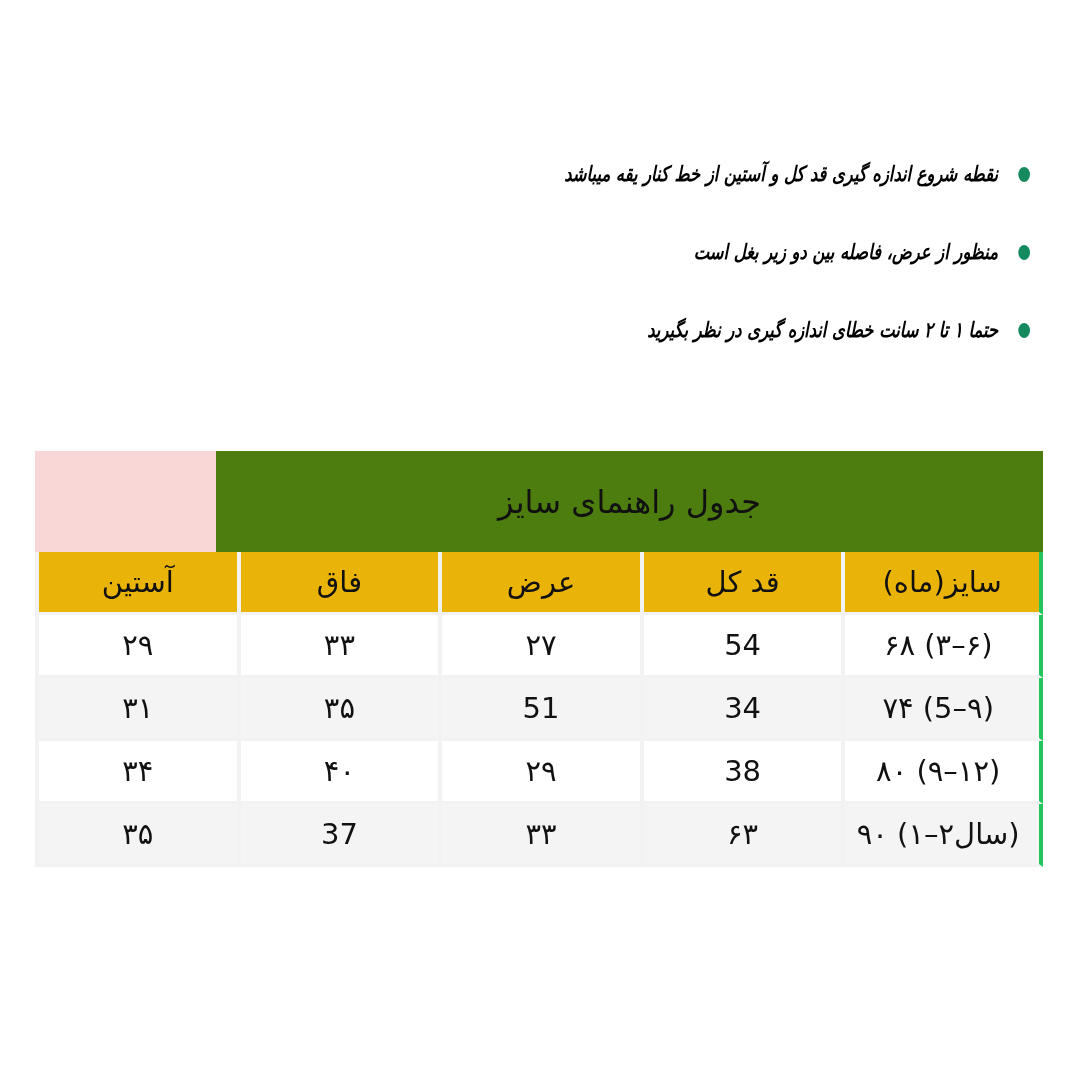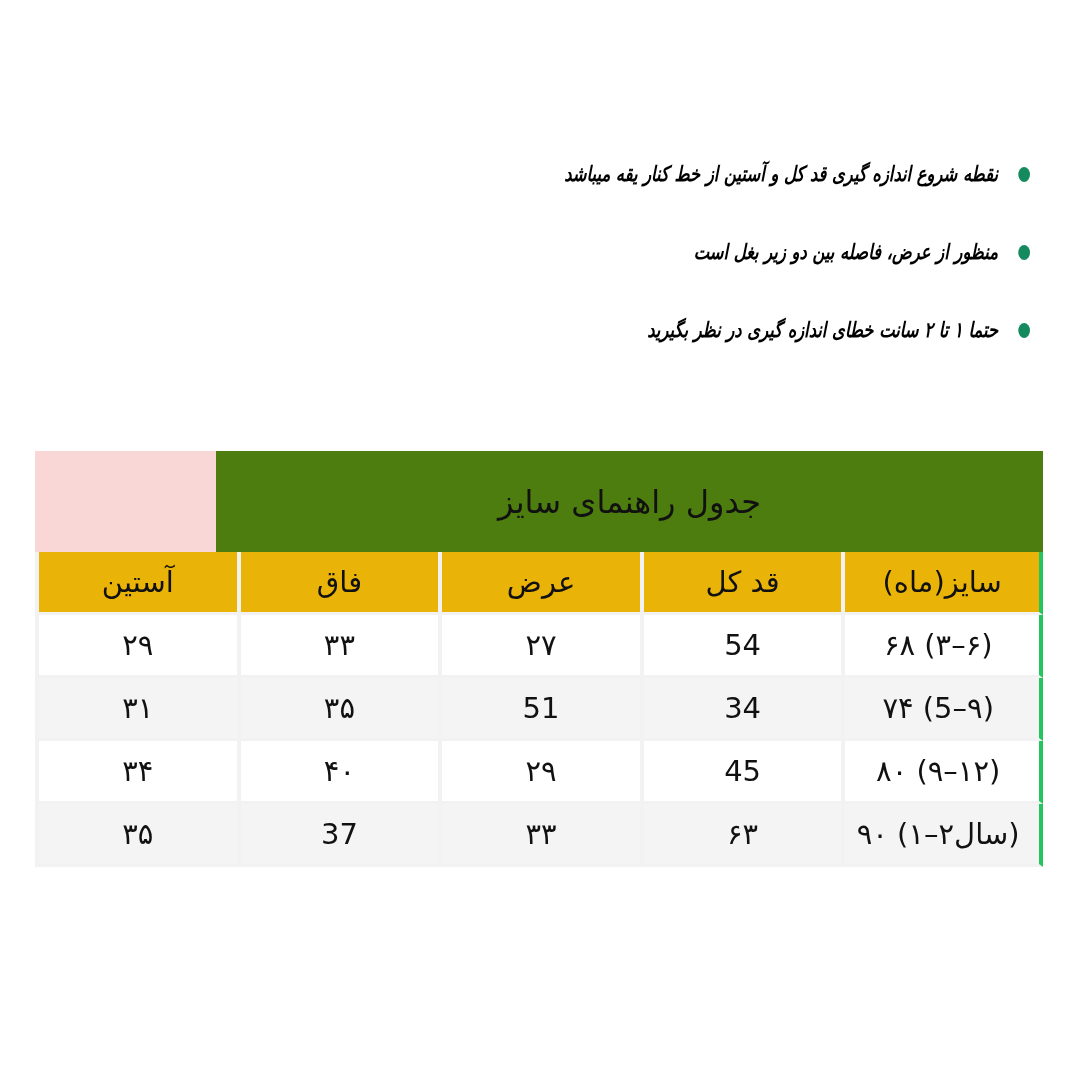--- a/index.html
+++ b/index.html
@@ -88,21 +88,21 @@
       </tr>
       <tr>
         <td class="size"><span>۷۴ (5–۹)</span></td>
         <td>34</td>
         <td>51</td>
         <td>۳۵</td>
         <td>۳۱</td>
       </tr>
       <tr>
         <td class="size"><span>۸۰ (۹–۱۲)</span></td>
-        <td>45</td>
+        <td>38</td>
         <td>۲۹</td>
         <td>۴۰</td>
         <td>۳۴</td>
       </tr>
       <tr>
         <td class="size"><span>۹۰ (۱–۲سال)</span></td>
         <td>۶۳</td>
         <td>۳۳</td>
         <td>37</td>
         <td>۳۵</td>

